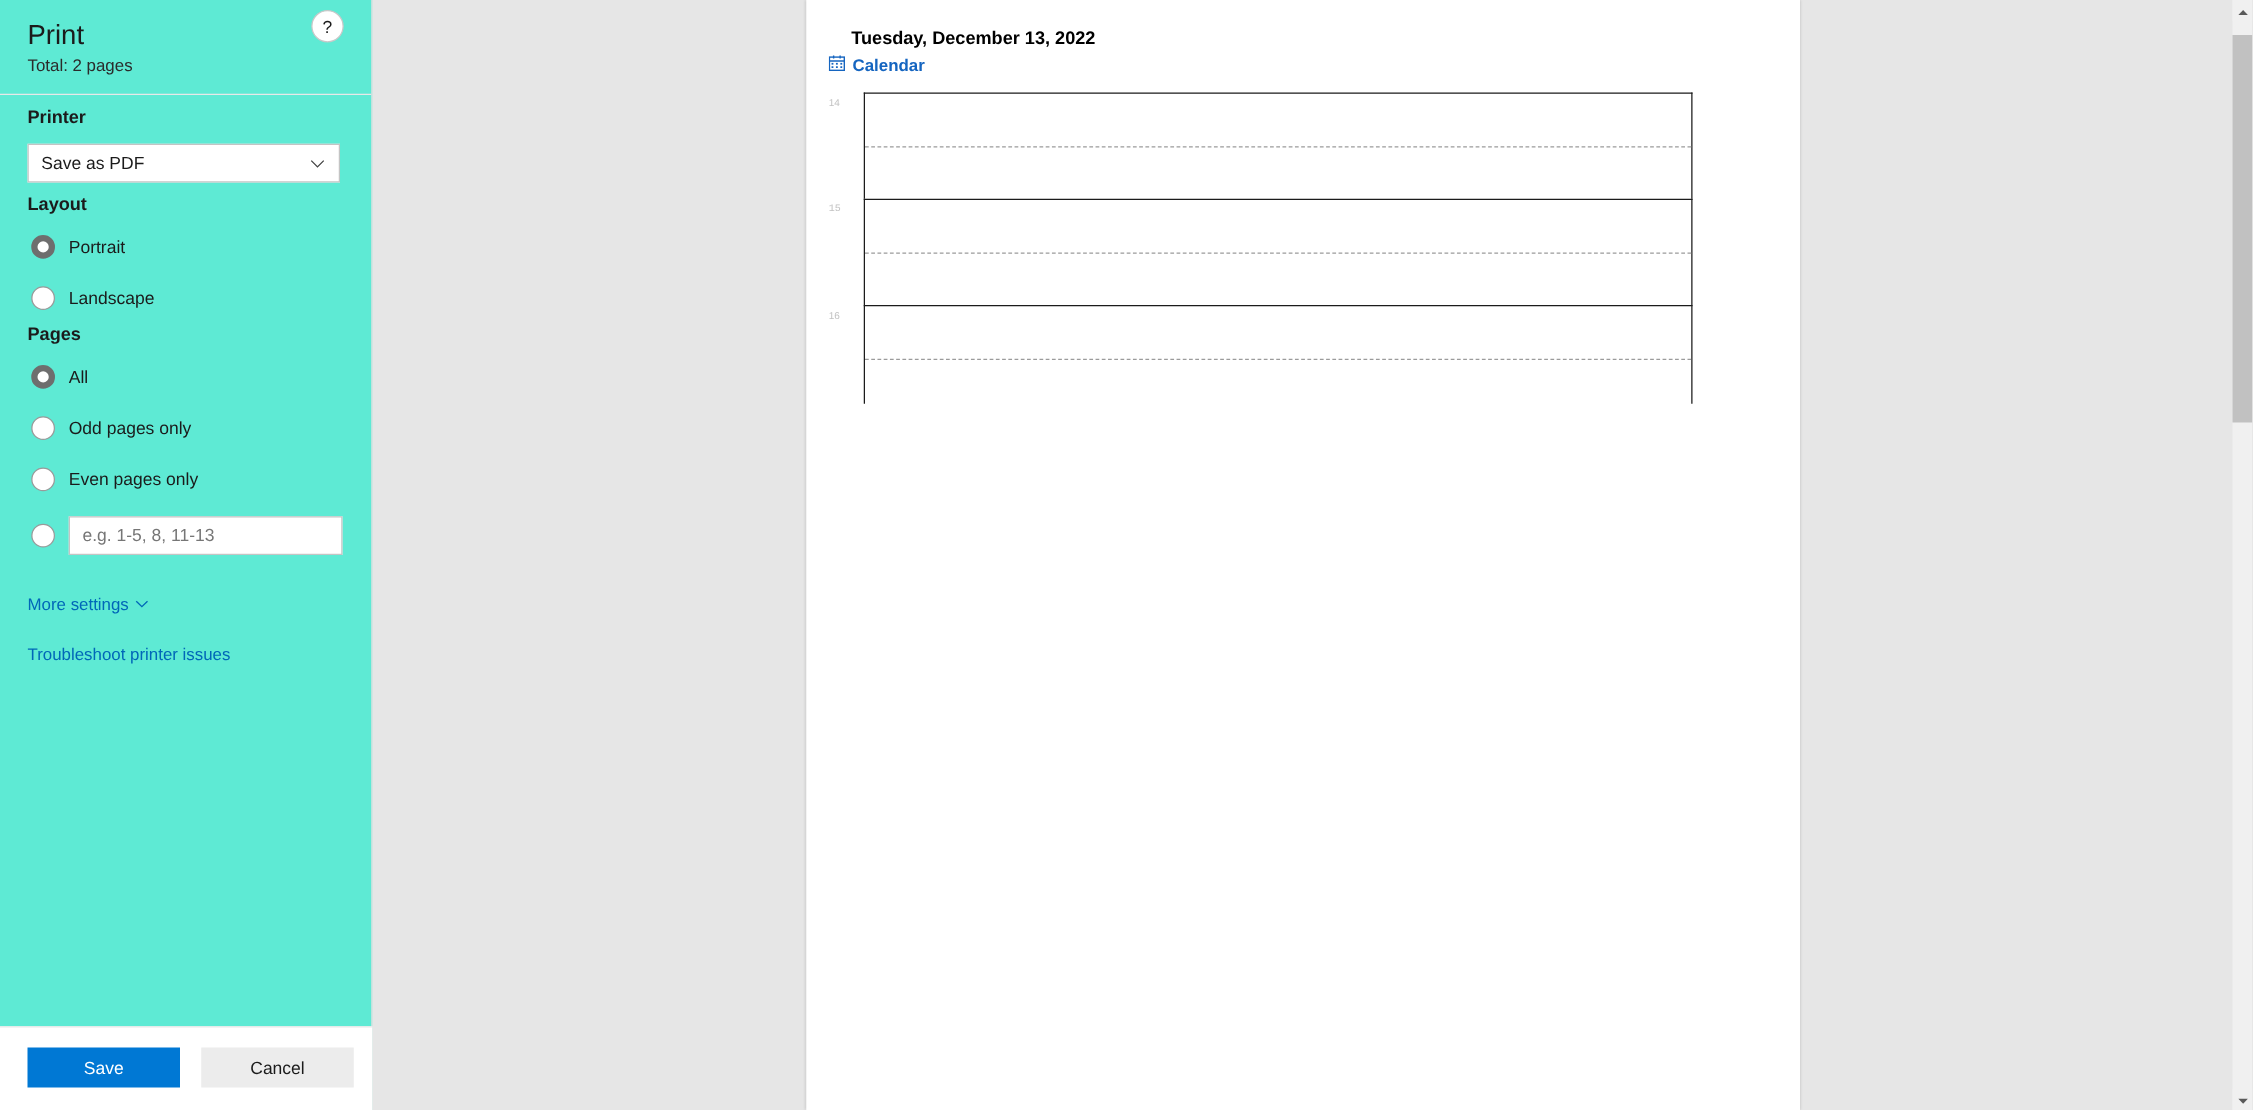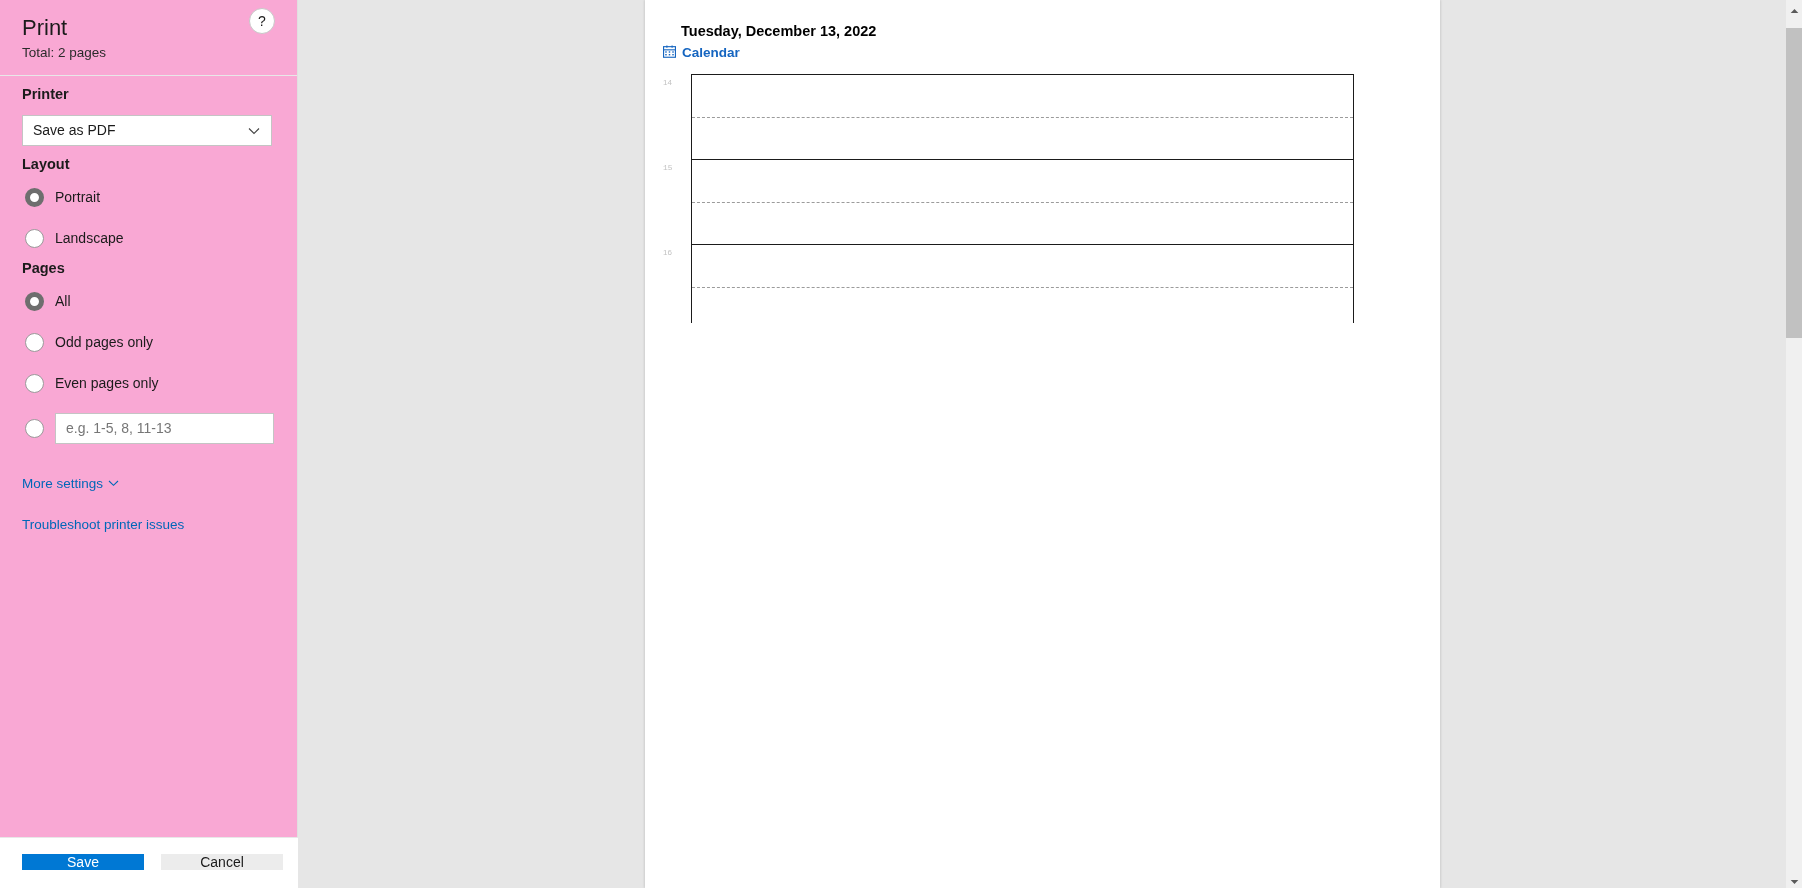--- a/index.html
+++ b/index.html
@@ -18,21 +18,21 @@
     width: 1802px;
     height: 888px;
     display: flex;
   }
 
   
   .print-panel {
     position: relative;
     width: 298px;
     height: 888px;
-    background: #f9a8d4;
+    background: #5eead4;
     box-sizing: border-box;
     border-right: 1px solid #e0e0e0;
     flex: 0 0 298px;
   }
 
   .panel-header {
     position: relative;
     padding: 14px 22px 14px 22px;
     border-bottom: 1px solid #e8e8e8;
     height: 76px;
@@ -181,21 +181,21 @@
     bottom: 0;
     width: 298px;
     box-sizing: border-box;
     border-top: 1px solid #e8e8e8;
     padding: 16px 22px 18px 22px;
     display: flex;
     gap: 17px;
     background: #ffffff;
   }
   .btn {
-    height: 16px;
+    height: 32px;
     min-width: 122px;
     font-size: 14px;
     border: none;
     cursor: pointer;
     font-family: "Liberation Sans", sans-serif;
     padding: 0 10px;
   }
   .btn-primary { background: #0078d4; color: #ffffff; }
   .btn-secondary { background: #ececec; color: #1b1b1b; }
 

